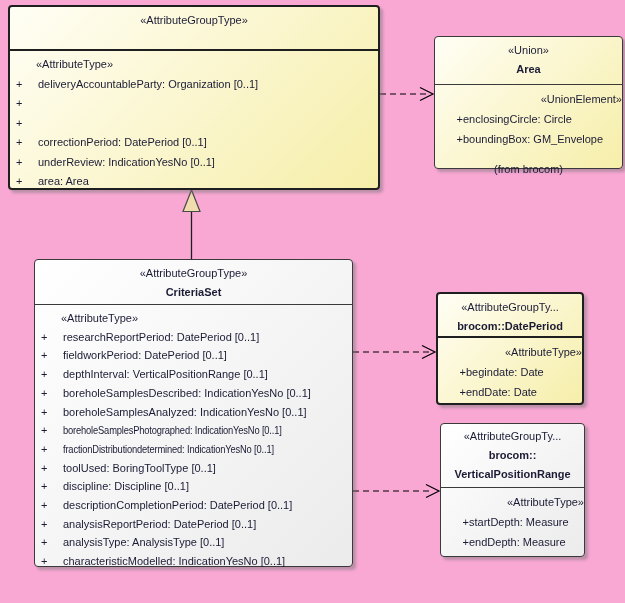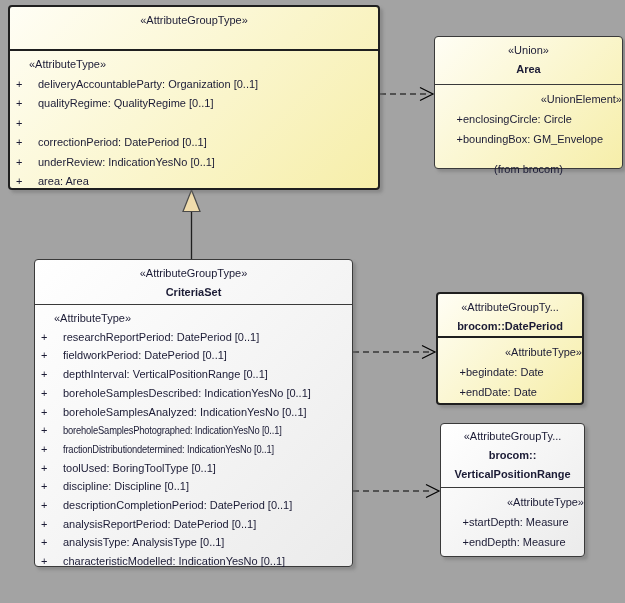--- a/index.html
+++ b/index.html
@@ -1,19 +1,19 @@
 <!DOCTYPE html>
 <html><head>
 <meta charset="utf-8">
 <title>UML Attribute Group Diagram</title>
 <style>
   html,body { margin:0; padding:0; background:#ffffff; }
   #canvas {
     position:relative; width:625px; height:603px;
-    background:#a3a3a3; overflow:hidden;
+    background:#f9a8d4; overflow:hidden;
     font-family:"Liberation Sans", sans-serif;
     color:#1b1b35;
   }
   #connector-layer { position:absolute; left:0; top:0; z-index:1; }
 
   .uml-box {
     position:absolute; z-index:2; box-sizing:border-box;
     border:1px solid #3a3a3a; border-radius:4px;
     box-shadow:3px 3px 3px rgba(110,110,110,0.45);
     font-size:11px;
@@ -21,21 +21,21 @@
   .uml-box.yellow { background:linear-gradient(135deg,#fffef5 0%,#f6eea9 100%); }
   .uml-box.gray   { background:linear-gradient(135deg,#ffffff 0%,#ebebeb 100%); }
   .uml-box.bold   { border-width:2px; border-color:#1f1f1f; }
 
   .box-header { box-sizing:border-box; text-align:center; border-bottom:1px solid #3a3a3a; padding-top:4px; line-height:19px; }
   .uml-box.bold .box-header { border-bottom-width:2px; border-bottom-color:#1f1f1f; }
   .stereotype { font-weight:normal; }
   .box-name   { font-weight:bold; }
 
   .box-body { padding-top:4px; overflow:hidden; }
-  .section-label { padding-left:19px; }
+  .section-label { padding-left:26px; }
   .attr-row { display:flex; white-space:nowrap; }
   .attr-vis { flex:0 0 22px; margin-left:6px; }
   .attr-text { white-space:nowrap; }
   .squeeze .attr-text { transform:scaleX(0.85); transform-origin:0 50%; letter-spacing:-0.2px; }
 
   .lh-parent .box-body { line-height:19.5px; }
   .lh-child  .box-body { line-height:18.7px; }
   .lh-small  .box-body { line-height:20px;text-align:right; }
 
   .caption { position:absolute; z-index:2; font-size:11px; text-align:center; color:#1b1b35; }
@@ -73,21 +73,20 @@
       <div class="stereotype">«AttributeGroupType»</div>
     </div>
     <div class="box-body">
       <div class="section-label">«AttributeType»</div>
       <div class="attr-row">
           <span class="attr-vis">+</span>
           <span class="attr-text">deliveryAccountableParty: Organization [0..1]</span>
         </div>
       <div class="attr-row">
           <span class="attr-vis">+</span>
-          <span class="attr-text">qualityRegime: QualityRegime [0..1]</span>
         </div>
       <div class="attr-row">
           <span class="attr-vis">+</span>
         </div>
       <div class="attr-row">
           <span class="attr-vis">+</span>
           <span class="attr-text">correctionPeriod: DatePeriod [0..1]</span>
         </div>
       <div class="attr-row">
           <span class="attr-vis">+</span>

